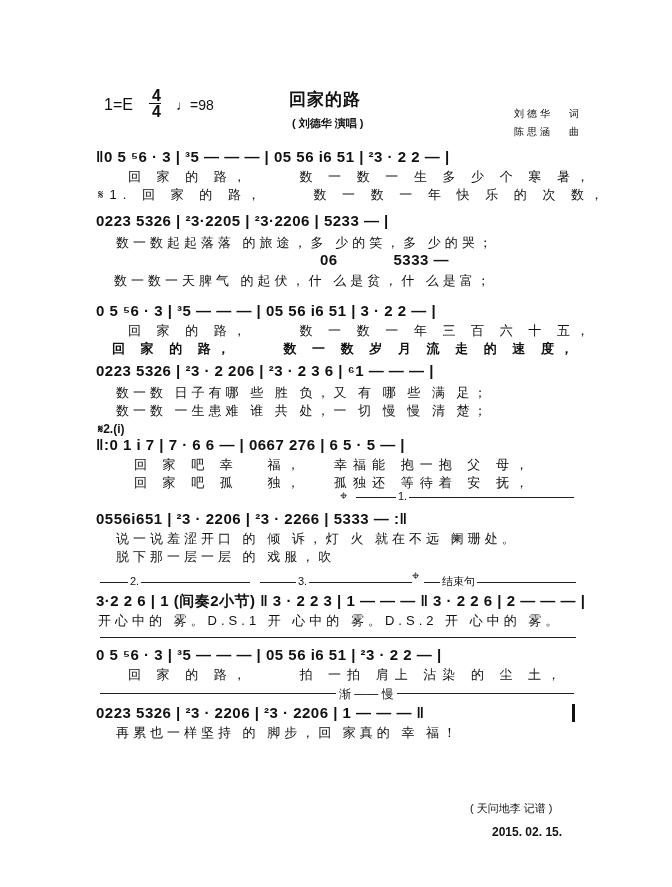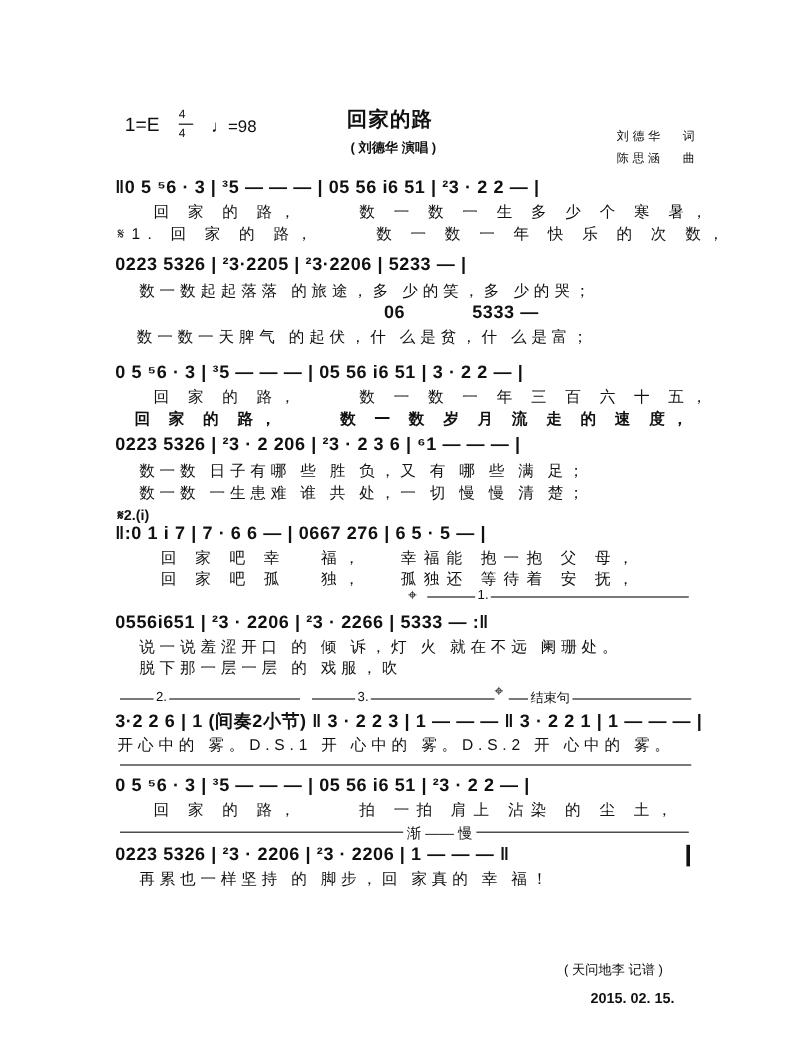--- a/index.html
+++ b/index.html
@@ -1,19 +1,19 @@
 <!DOCTYPE html>
 <html><head>
 <meta charset="utf-8">
 <style>
   html,body{margin:0;padding:0;background:#fff;}
   body{width:672px;height:887px;position:relative;overflow:hidden;font-family:"Liberation Sans","DejaVu Sans",sans-serif;color:#111;}
   .abs{position:absolute;white-space:nowrap;}
   .key{left:104px;top:96px;font-size:16px;}
-  .time{left:149px;top:89px;font-size:10px;font-weight:normal;line-height:13px;text-align:left;width:12px;}
+  .time{left:149px;top:89px;font-size:16px;font-weight:bold;line-height:13px;text-align:right;width:12px;}
   .time .bar{display:block;border-top:1px solid #111;margin:1px 0;}
   .tempo{left:176px;top:97px;font-size:14px;}
   .title{left:289px;top:88px;font-size:17px;font-weight:bold;letter-spacing:1px;}
   .singer{left:292px;top:116px;font-size:11px;font-weight:bold;}
   .credit{left:514px;font-size:10px;letter-spacing:3px;margin-top:13px;}
   .credit .role{margin-left:16px;}
   .row{position:absolute;left:96px;width:480px;font-size:15px;font-weight:bold;white-space:nowrap;letter-spacing:0.5px;}
   .lyr{position:absolute;left:96px;font-size:13px;white-space:nowrap;letter-spacing:6px;}
   .mark{position:absolute;font-size:11px;white-space:nowrap;}
   .hline{position:absolute;border-top:1px solid #222;}
@@ -69,21 +69,21 @@
 <div class="lyr" style="top:530px;left:116px;letter-spacing:4px;">说一说羞涩开口 的 倾 诉，灯 火 就在不远 阑珊处。</div>
 <div class="lyr" style="top:548px;left:116px;letter-spacing:4px;">脱下那一层一层 的 戏服，吹</div>
 
 <div class="hline" style="top:582px;left:100px;width:150px;"></div>
 <div class="mark" style="top:575px;left:128px;background:#fff;padding:0 2px;">2.</div>
 <div class="hline" style="top:582px;left:260px;width:152px;"></div>
 <div class="mark" style="top:575px;left:296px;background:#fff;padding:0 2px;">3.</div>
 <div class="mark" style="top:568px;left:412px;font-size:13px;">⌖</div>
 <div class="hline" style="top:582px;left:424px;width:152px;"></div>
 <div class="mark" style="top:574px;left:440px;background:#fff;padding:0 2px;">结束句</div>
-<div class="row" style="top:592px;">3·2 2 6 | 1 (间奏2小节) ‖ 3 · 2 2 3 | 1 — — — ‖ 3 · 2 2 1 | 1 — — — |</div>
+<div class="row" style="top:592px;">3·2 2 6 | 1 (间奏2小节) ‖ 3 · 2 2 3 | 1 — — — ‖ 3 · 2 2 6 | 2 — — — |</div>
 <div class="lyr" style="top:612px;left:98px;letter-spacing:4px;">开心中的 雾。D.S.1 开 心中的 雾。D.S.2 开 心中的 雾。</div>
 
 <div class="hline" style="top:637px;left:100px;width:476px;"></div>
 
 <div class="row" style="top:646px;">0 5 ⁵6 · 3 | ³5 — — — | 05 56 i6 51 | ²3 · 2 2 — |</div>
 <div class="lyr" style="top:666px;left:128px;">回 家 的 路，　　 拍 一拍 肩上 沾染 的 尘 土，</div>
 
 <div class="hline" style="top:693px;left:100px;width:474px;"></div>
 <div class="mark" style="top:686px;left:336px;font-size:12px;background:#fff;padding:0 3px;">渐 —— 慢</div>
 <div class="row" style="top:704px;">0223 5326 | ²3 · 2206 | ²3 · 2206 | 1 — — — ‖</div>

